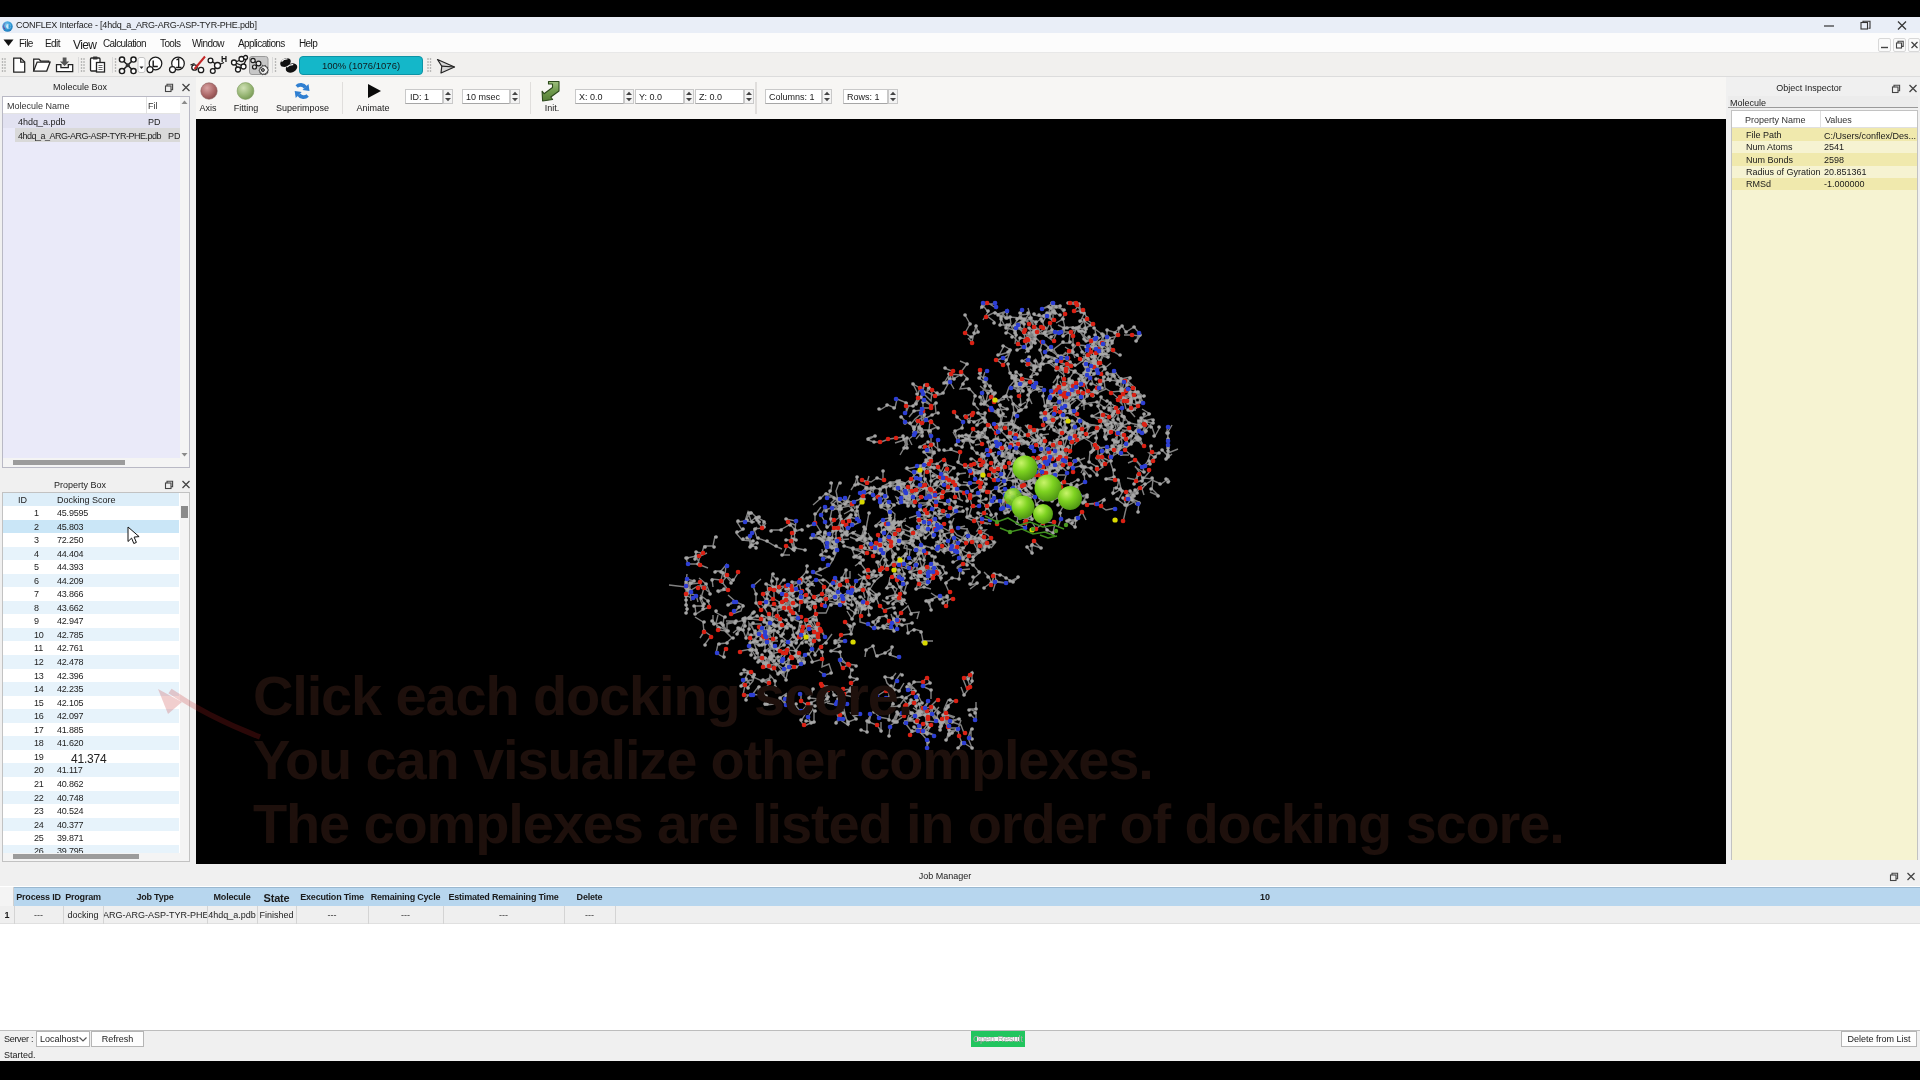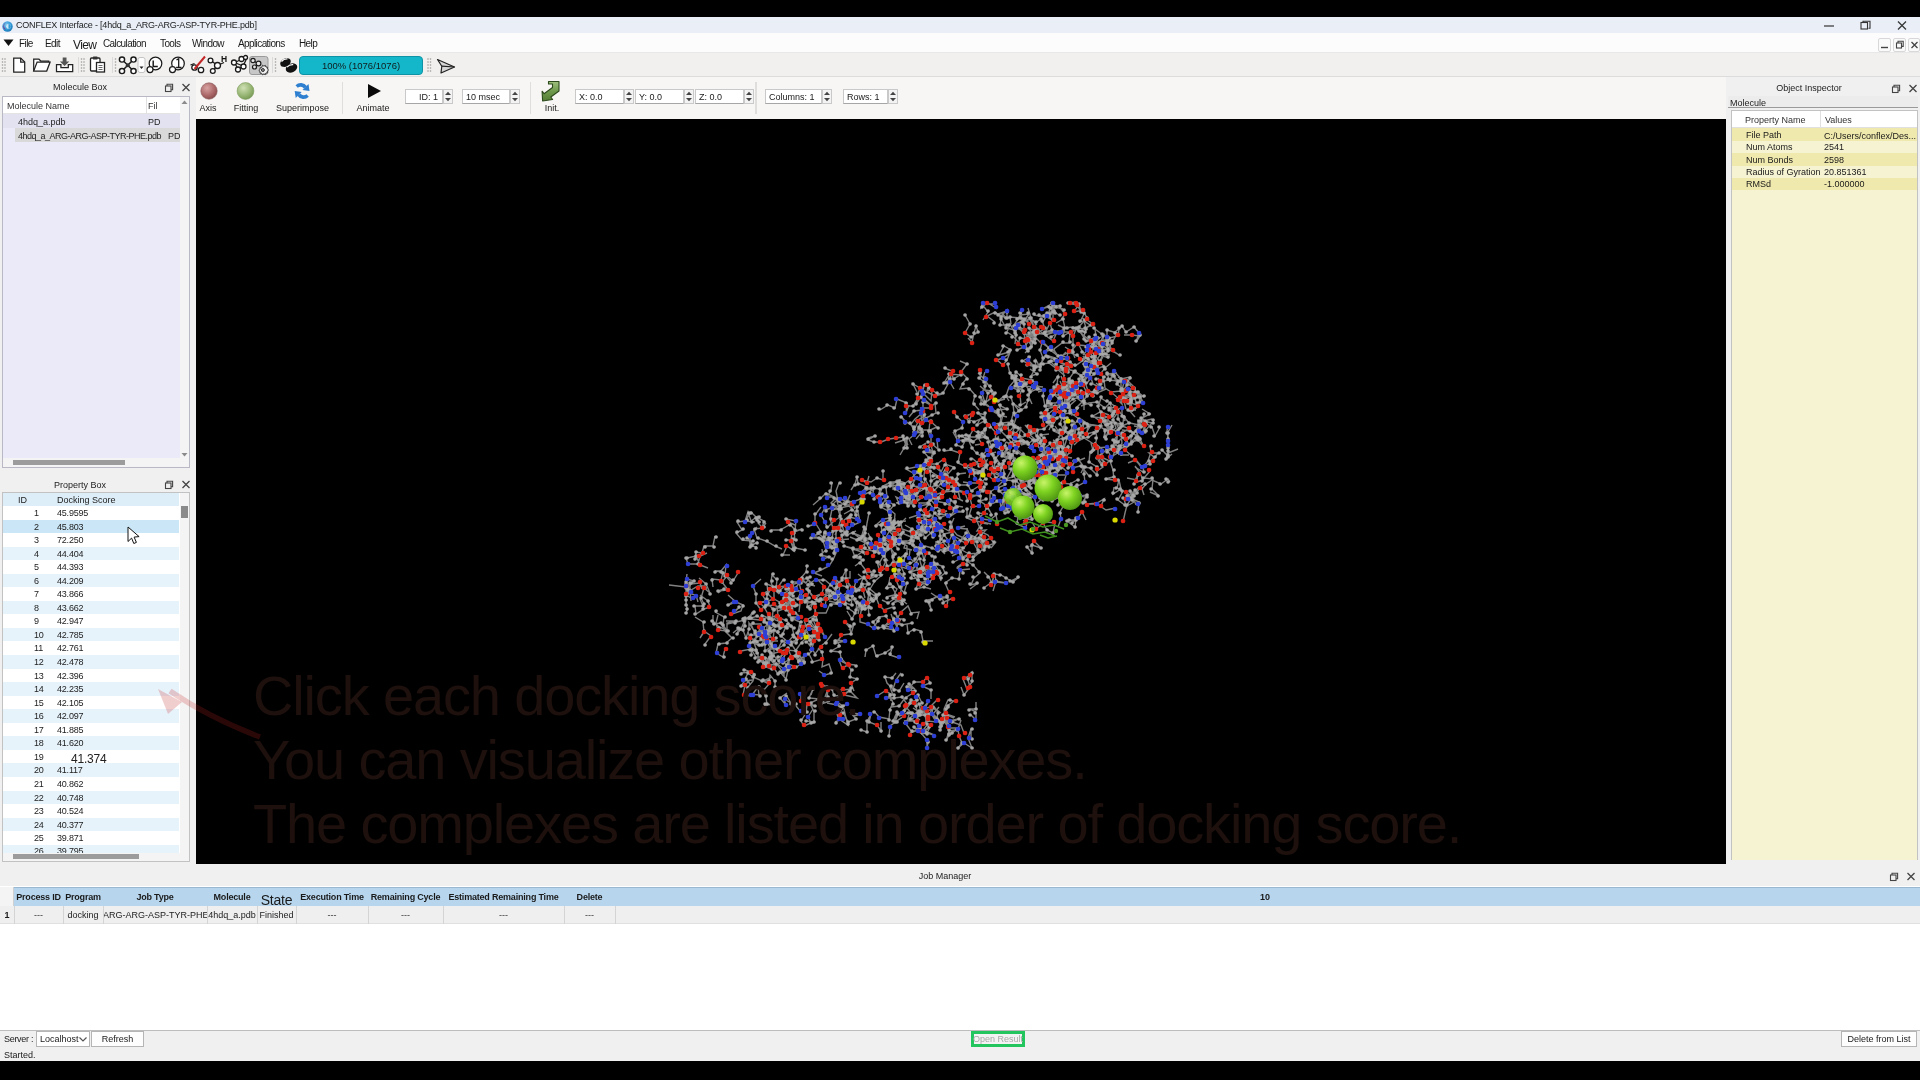--- a/index.html
+++ b/index.html
@@ -222,21 +222,21 @@
 <path d="M146.5 5v32" stroke="#e0dedc"></path>
     <path d="M334.5 5v32" stroke="#e0dedc"></path>
     <path d="M560.5 5v32" stroke="#e0dedc"></path>
 </svg>
 <div class="a tc" style="left:190px;top:103px;width:36px;font-size:9px">Axis</div>
 <div class="a tc" style="left:228px;top:103px;width:36px;font-size:9px">Fitting</div>
 <div class="a tc" style="left:276px;top:103px;width:52px;font-size:9px">Superimpose</div>
 <div class="a tc" style="left:352px;top:103px;width:42px;font-size:9px">Animate</div>
 <div class="a tc" style="left:540px;top:103px;width:24px;font-size:9px">Init.</div>
 
-<div class="a flex" style="left:405px;top:89px;width:38px;height:15px;background:#fff;border:1px solid #c9c9c9;border-bottom-color:#a6a6a6;padding-left:13px">ID: 1</div>
+<div class="a flex" style="left:405px;top:89px;width:38px;height:15px;background:#fff;border:1px solid #c9c9c9;border-bottom-color:#a6a6a6;padding-left:4px">ID: 1</div>
 <div class="a" style="left:443px;top:89px;width:10px;height:15px;background:#f3f3f3;border:1px solid #c9c9c9"></div>
 <div class="a flex" style="left:462px;top:89px;width:48px;height:15px;background:#fff;border:1px solid #c9c9c9;border-bottom-color:#a6a6a6;padding-left:3px">10 msec</div>
 <div class="a" style="left:510px;top:89px;width:10px;height:15px;background:#f3f3f3;border:1px solid #c9c9c9"></div>
 <div class="a flex" style="left:575px;top:89px;width:49px;height:15px;background:#fff;border:1px solid #c9c9c9;border-bottom-color:#a6a6a6;padding-left:3px">X: 0.0</div>
 <div class="a" style="left:624px;top:89px;width:10px;height:15px;background:#f3f3f3;border:1px solid #c9c9c9"></div>
 <div class="a flex" style="left:635px;top:89px;width:49px;height:15px;background:#fff;border:1px solid #c9c9c9;border-bottom-color:#a6a6a6;padding-left:3px">Y: 0.0</div>
 <div class="a" style="left:684px;top:89px;width:10px;height:15px;background:#f3f3f3;border:1px solid #c9c9c9"></div>
 <div class="a flex" style="left:695px;top:89px;width:49px;height:15px;background:#fff;border:1px solid #c9c9c9;border-bottom-color:#a6a6a6;padding-left:3px">Z: 0.0</div>
 <div class="a" style="left:744px;top:89px;width:10px;height:15px;background:#f3f3f3;border:1px solid #c9c9c9"></div>
 <div class="a" style="left:755px;top:82px;width:1px;height:32px;background:#e0dedc"></div>
@@ -895,21 +895,21 @@
         <circle cx="1056" cy="531" r="2.2"></circle>
         <circle cx="1066" cy="525" r="2.2"></circle>
       </g>
       <circle cx="1013" cy="497" r="9" fill="url(#gs)" opacity="0.9"></circle>
       <circle cx="1025" cy="468" r="12.5" fill="url(#gs)" opacity="1"></circle>
       <circle cx="1023" cy="507" r="11.5" fill="url(#gs)" opacity="1"></circle>
       <circle cx="1043" cy="514" r="10" fill="url(#gs)" opacity="1"></circle>
       <circle cx="1048" cy="488" r="13.5" fill="url(#gs)" opacity="1"></circle>
       <circle cx="1070" cy="498" r="12" fill="url(#gs)" opacity="1"></circle>
     </svg>
-<div style="position:absolute;left:57px;top:545px;font-size:56px;font-weight:normal;letter-spacing:-1.15px;color:#1e100c;line-height:64px;white-space:nowrap">Click each docking score.<br>You can visualize other complexes.<br>The complexes are listed in order of docking score.</div>
+<div style="position:absolute;left:57px;top:545px;font-size:56px;font-weight:bold;letter-spacing:-1.15px;color:#1e100c;line-height:64px;white-space:nowrap">Click each docking score.<br>You can visualize other complexes.<br>The complexes are listed in order of docking score.</div>
 </div>
 
 <svg class="a" style="left:140px;top:655px;z-index:30" width="140" height="95" viewBox="0 0 140 95">
 <g opacity="0.22">
       <path d="M120 82q-52 -20 -90 -46" stroke="#c42525" stroke-width="5.5" fill="none"></path>
 <path d="M42 47l-24-13l10 25z" fill="#c42525"></path>
     </g>
 </svg>
 
 <svg class="a" style="left:127px;top:526px;z-index:31" width="14" height="20" viewBox="0 0 14 20">
@@ -950,21 +950,21 @@
 <rect x="2.5" y="3" width="5.5" height="5.5" fill="none" stroke="#444" stroke-width="1.1"></rect>
     <path d="M4 3v-1.7h5.6v5.5h-1.6" fill="none" stroke="#444" stroke-width="1.1"></path>
 <path d="M19.5 1l7 7m0-7l-7 7" stroke="#444" stroke-width="1.3"></path>
 </svg>
 <div class="a" style="left:0px;top:887px;width:1920px;height:19px;background:#b7d6ee;border-top:1px solid #9ab8d0"></div>
 <div class="a" style="left:0px;top:887px;width:14px;height:19px;background:#f4f4f4;border-right:1px solid #d0d0d0"></div>
 <div class="a tc" style="left:14px;top:892px;width:49px;font-size:9px;font-weight:bold;letter-spacing:-0.2px">Process ID</div>
 <div class="a tc" style="left:63px;top:892px;width:40px;font-size:9px;font-weight:bold;letter-spacing:-0.2px">Program</div>
 <div class="a tc" style="left:103px;top:892px;width:104px;font-size:9px;font-weight:bold;letter-spacing:-0.2px">Job Type</div>
 <div class="a tc" style="left:207px;top:892px;width:50px;font-size:9px;font-weight:bold;letter-spacing:-0.2px">Molecule</div>
-<div class="a tc" style="left:257px;top:892px;width:39px;font-size:14px;font-weight:normal;letter-spacing:-0.2px">State</div>
+<div class="a tc" style="left:257px;top:892px;width:39px;font-size:11px;font-weight:bold;letter-spacing:-0.2px">State</div>
 <div class="a tc" style="left:296px;top:892px;width:72px;font-size:9px;font-weight:bold;letter-spacing:-0.2px">Execution Time</div>
 <div class="a tc" style="left:368px;top:892px;width:75px;font-size:9px;font-weight:bold;letter-spacing:-0.2px">Remaining Cycle</div>
 <div class="a tc" style="left:443px;top:892px;width:121px;font-size:9px;font-weight:bold;letter-spacing:-0.2px">Estimated Remaining Time</div>
 <div class="a tc" style="left:564px;top:892px;width:51px;font-size:9px;font-weight:bold;letter-spacing:-0.2px">Delete</div>
 <div class="a tc" style="left:1255px;top:892px;width:20px;font-size:9px;font-weight:bold">10</div>
 <div class="a" style="left:0px;top:906px;width:1920px;height:18px;background:#efefef;border-bottom:1px solid #e0e0e0"></div>
 <div class="a tc" style="left:0px;top:910px;width:14px;font-size:9px;font-weight:bold">1</div>
 <div class="a tc" style="left:14px;top:910px;width:49px;font-size:9px;color:#333">---</div>
 <div class="a tc" style="left:63px;top:910px;width:40px;font-size:9px;color:#222">docking</div>
 <div class="a tc" style="left:103px;top:910px;width:104px;font-size:9px;color:#222">ARG-ARG-ASP-TYR-PHE</div>
@@ -989,15 +989,15 @@
     </g>
 </svg>
 
 <div class="a" style="left:0px;top:1030px;width:1920px;height:31px;background:#f0f0f0;border-top:1px solid #bdbdbd"></div>
 <div class="a" style="left:4px;top:1034px;font-size:9px;letter-spacing:-0.3px">Server :</div>
 <div class="a flex" style="left:36px;top:1031px;width:54px;height:16px;background:#fff;border:1px solid #b5b5b5;padding-left:3px;font-size:9px">Localhost</div>
 <svg class="a" style="left:78px;top:1036px" width="10" height="7" viewBox="0 0 10 7">
     <path d="M1.5 1.5l3.5 3.5l3.5-3.5" fill="none" stroke="#555" stroke-width="1.2"></path>
   </svg>
 <div class="a flex tc" style="left:91px;top:1031px;width:53px;height:16px;background:#fdfdfd;border:1px solid #b5b5b5;justify-content:center;font-size:9px">Refresh</div>
-<div class="a flex tc" style="left:971px;top:1031px;width:54px;height:16px;background:#f3f3f3;border:3px solid #22c55e;justify-content:center;font-size:9px;color:#a9a9a9">Open Result</div>
+<div class="a flex tc" style="left:971px;top:1031px;width:54px;height:16px;background:#f3f3f3;border:6px solid #22c55e;justify-content:center;font-size:9px;color:#a9a9a9">Open Result</div>
 <div class="a flex tc" style="left:1841px;top:1031px;width:76px;height:16px;background:#fdfdfd;border:1px solid #b5b5b5;justify-content:center;font-size:9px">Delete from List</div>
 <div class="a" style="left:4px;top:1050px;font-size:9px">Started.</div>
 
 </body></html>

